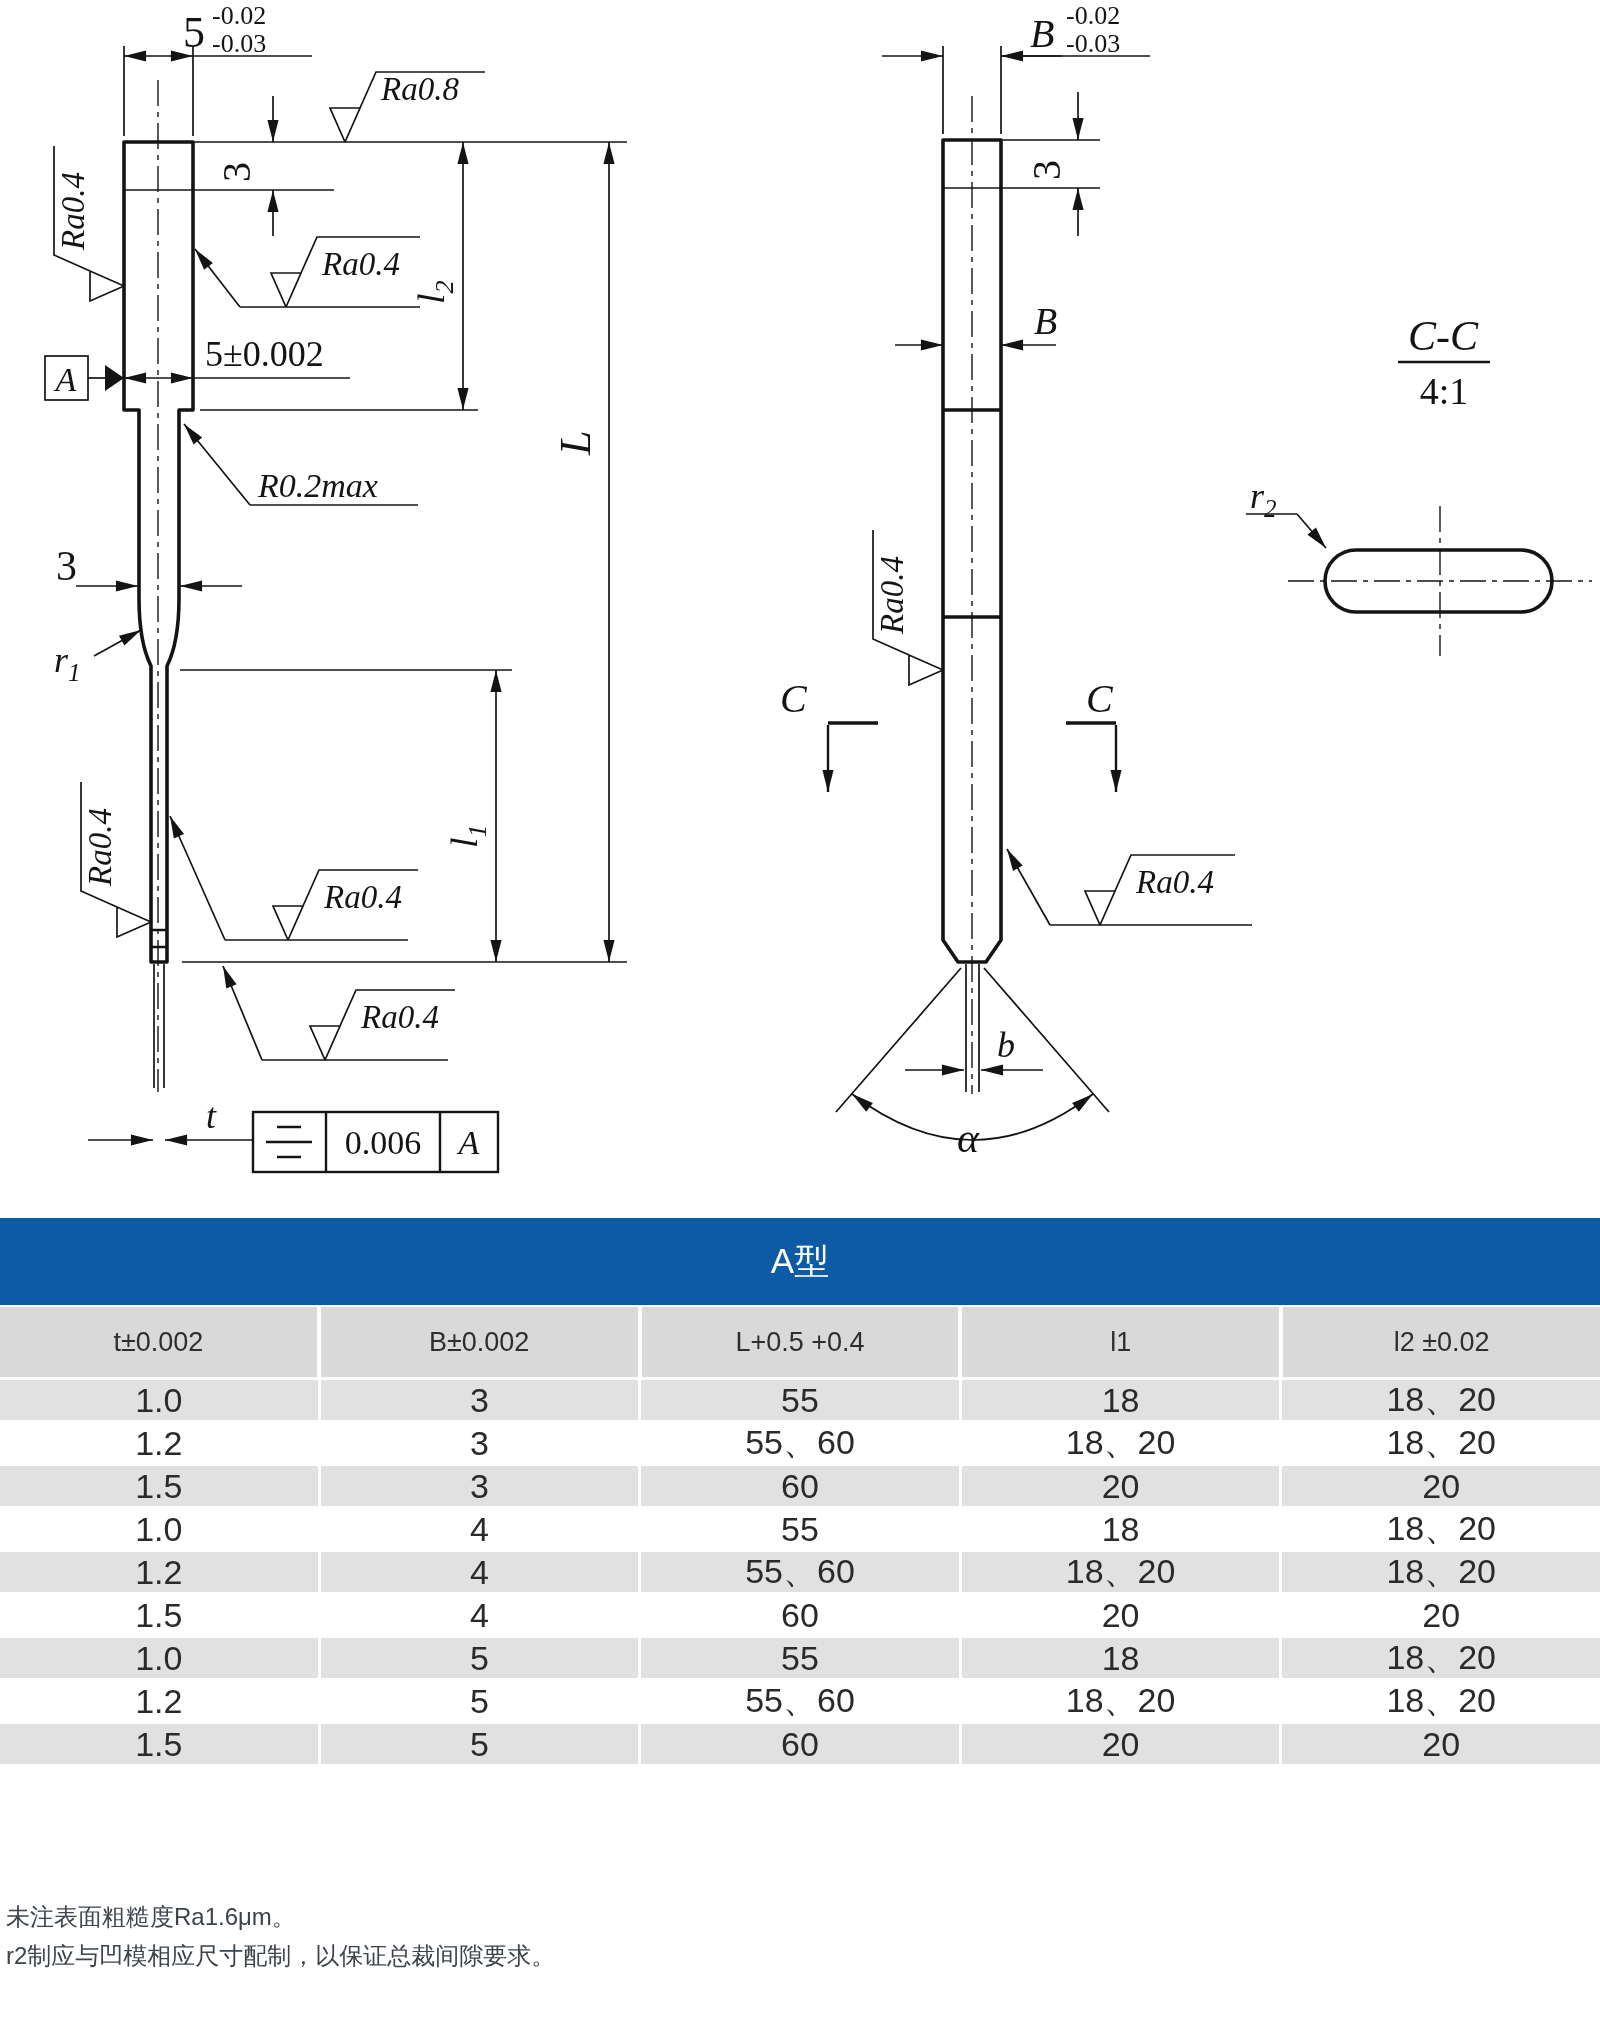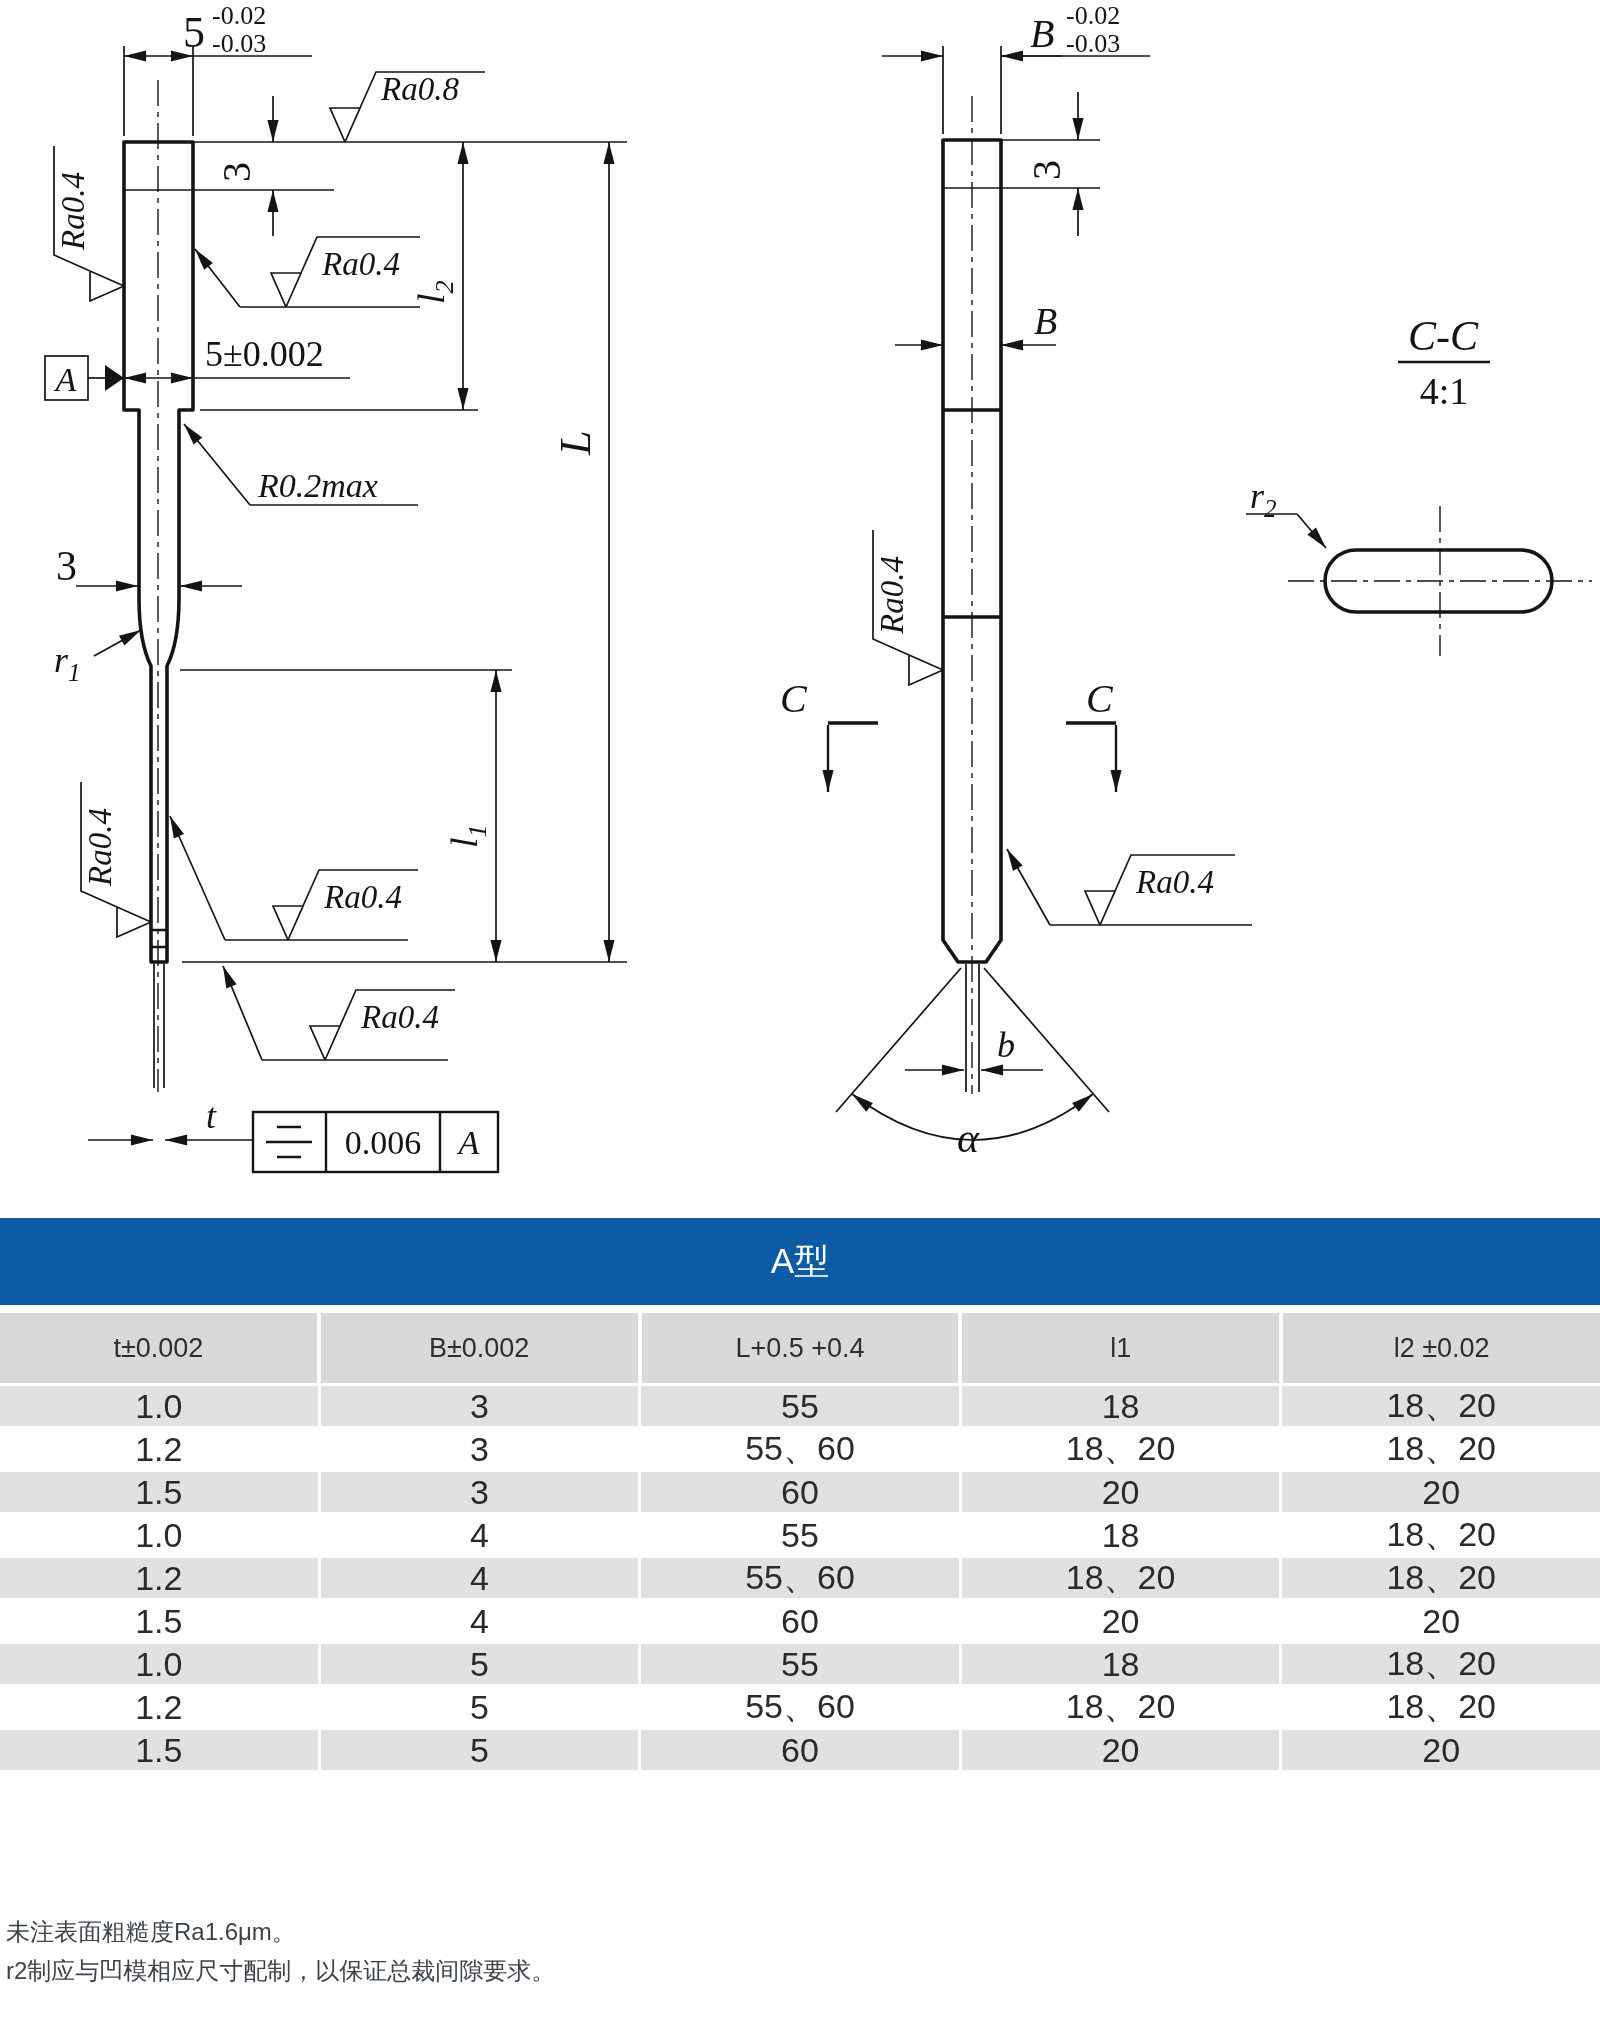--- a/index.html
+++ b/index.html
@@ -9,26 +9,26 @@
   svg text{font-family:"Liberation Serif",serif;fill:#141414;}
   svg .it{font-style:italic;}
   .outline{stroke:#141414;stroke-width:3.6;fill:none;stroke-linejoin:round;}
   .thick{stroke:#141414;stroke-width:3.6;fill:none;}
   .mid{stroke:#141414;stroke-width:2.4;fill:none;}
   .thin{stroke:#141414;stroke-width:1.7;fill:none;}
   .cl{stroke:#141414;stroke-width:1.4;fill:none;stroke-dasharray:26 6 5 6;}
   
   .tablewrap{position:absolute;left:0;top:1218px;width:1600px;}
   .t-title{height:87px;background:#0d5ba4;color:#ffffff;display:flex;align-items:center;justify-content:center;font-size:35px;}
-  .t-head{display:grid;grid-template-columns:repeat(5,1fr);column-gap:4px;margin-top:8px;}
+  .t-head{display:grid;grid-template-columns:repeat(5,1fr);column-gap:4px;margin-top:2px;}
   .t-head .cell{background:#d9d9d9;height:70px;font-size:27px;color:#2e2e2e;display:flex;align-items:center;justify-content:center;}
   .trow{display:grid;grid-template-columns:repeat(5,1fr);column-gap:3px;margin-top:3px;}
   .trow .cell{height:40px;display:flex;align-items:center;justify-content:center;font-size:34px;color:#2a2a2a;background:#ffffff;}
   .trow.gray .cell{background:#e1e1e1;}
-  .notes{position:absolute;left:6px;top:1904px;font-size:24px;color:#3d434b;margin-top:15px;}
+  .notes{position:absolute;left:6px;top:1904px;font-size:24px;color:#3d434b;}
   .notes p{margin:0 0 13px 0;line-height:26px;}
 </style>
 </head>
 <body>
 
 <div class="page">
 
 <svg width="1600" height="1240" viewBox="0 0 1600 1240">
   <defs>
     <marker id="arr" orient="auto-start-reverse" markerUnits="userSpaceOnUse" markerWidth="24" markerHeight="15" viewBox="0 0 16 10" refX="15.2" refY="5">

